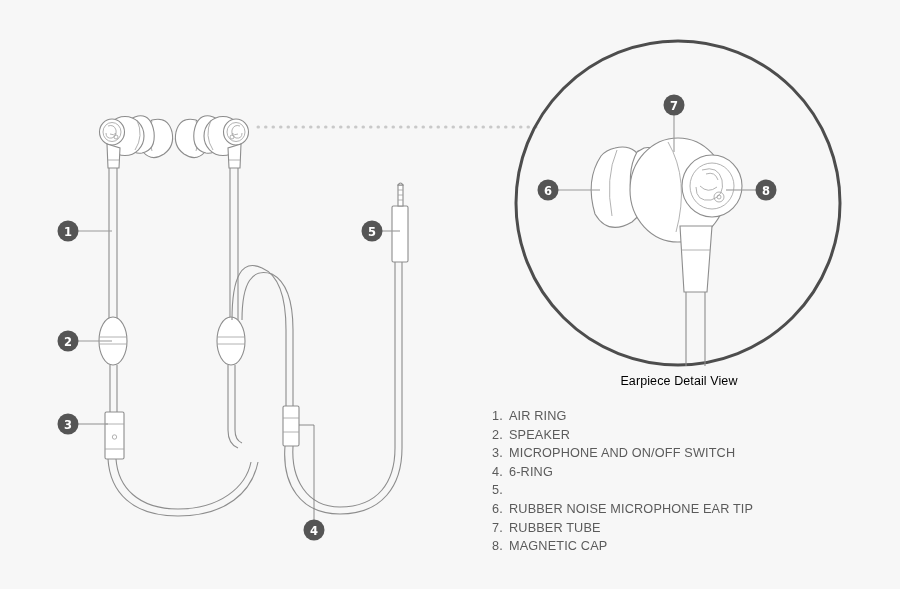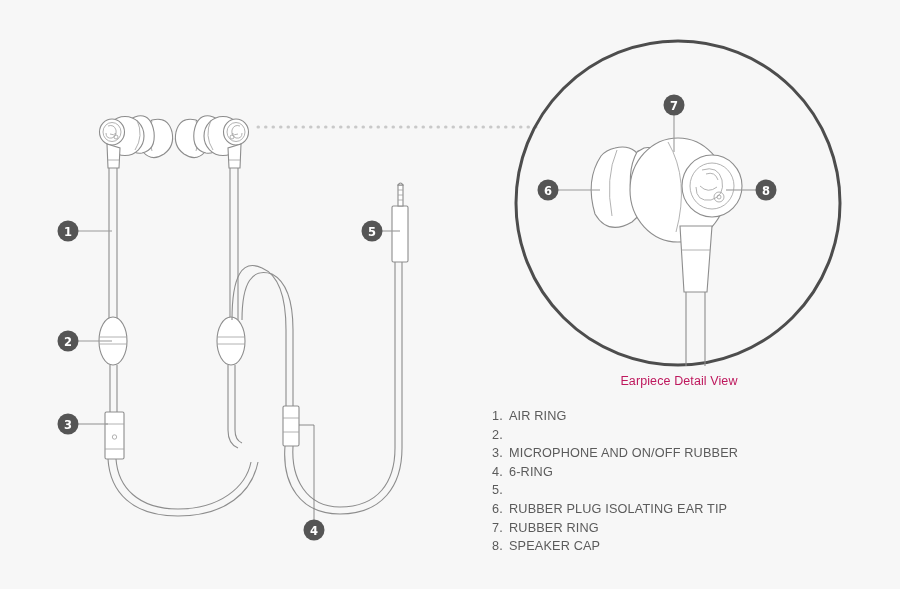--- a/index.html
+++ b/index.html
@@ -34,21 +34,21 @@
     font-weight: bold;
     fill: #ffffff;
   }
   .detail-caption {
     position: absolute;
     left: 596px;
     top: 374px;
     width: 166px;
     text-align: center;
     font-size: 12.5px;
-    color: #be185d;
+    color: #000000;
     letter-spacing: 0.1px;
     white-space: nowrap;
   }
   .legend {
     position: absolute;
     left: 492px;
     top: 409px;
     width: 330px;
   }
   .legend-row {
@@ -265,39 +265,40 @@
 
   <div class="detail-caption">Earpiece Detail View</div>
 
   <div class="legend">
     <div class="legend-row">
       <span class="legend-num">1.</span>
       <span class="legend-label">AIR RING</span>
     </div>
     <div class="legend-row">
       <span class="legend-num">2.</span>
+      <span class="legend-label">SPEAKER</span>
     </div>
     <div class="legend-row">
       <span class="legend-num">3.</span>
-      <span class="legend-label">MICROPHONE AND ON/OFF RUBBER</span>
+      <span class="legend-label">MICROPHONE AND ON/OFF SWITCH</span>
     </div>
     <div class="legend-row">
       <span class="legend-num">4.</span>
       <span class="legend-label">6-RING</span>
     </div>
     <div class="legend-row">
       <span class="legend-num">5.</span>
     </div>
     <div class="legend-row">
       <span class="legend-num">6.</span>
-      <span class="legend-label">RUBBER PLUG ISOLATING EAR TIP</span>
+      <span class="legend-label">RUBBER NOISE MICROPHONE EAR TIP</span>
     </div>
     <div class="legend-row">
       <span class="legend-num">7.</span>
-      <span class="legend-label">RUBBER RING</span>
+      <span class="legend-label">RUBBER TUBE</span>
     </div>
     <div class="legend-row">
       <span class="legend-num">8.</span>
-      <span class="legend-label">SPEAKER CAP</span>
+      <span class="legend-label">MAGNETIC CAP</span>
     </div>
   </div>
 
 </div>
 
 </body></html>

